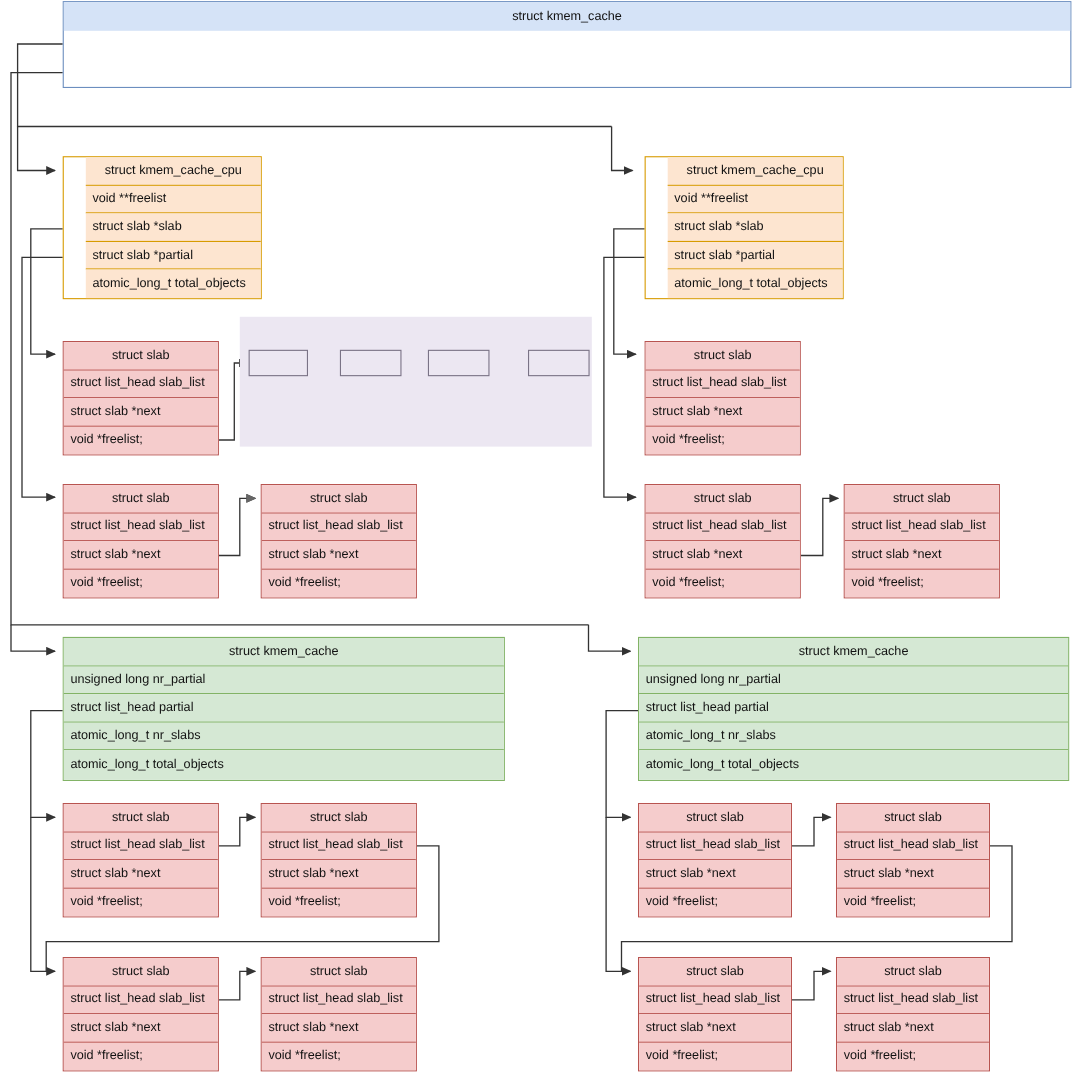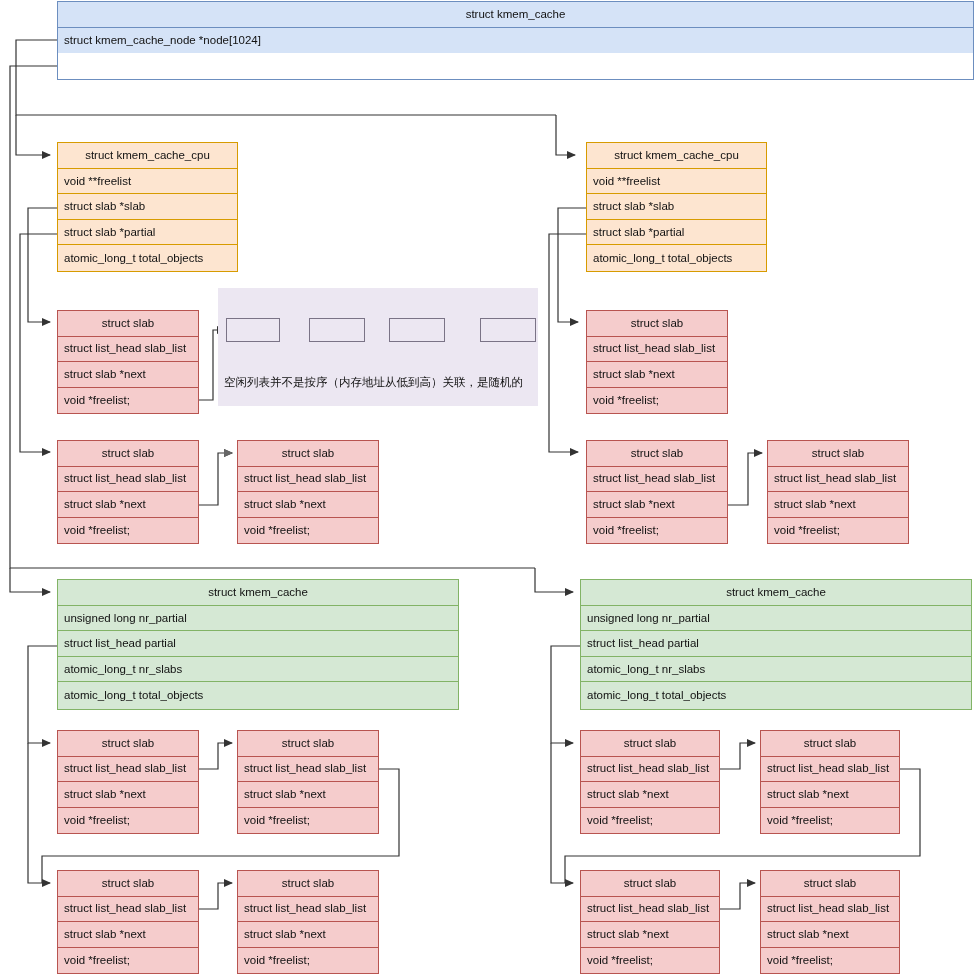--- a/index.html
+++ b/index.html
@@ -40,21 +40,21 @@
   }
   .sbox .row.title{ justify-content:center; }
   .sbox .row.field{ justify-content:flex-start; padding-left:6px; }
 
   
   .c-blue{ border-color:#6c8ebf; }
   .c-blue .row{ background:#d5e3f7; color:#111; border-bottom:1px solid #6c8ebf; }
   .c-blue .row:last-child{ border-bottom:none; }
 
   
-  .c-orange{ border-color:#d79b00; }
+  .c-orange{ border-color:#d79b00;padding-left:20px; }
   .c-orange .row{ background:#fde5d0; color:#111; border-bottom:1px solid #d79b00; }
   .c-orange .row:last-child{ border-bottom:none; }
 
   
   .c-pink{ border-color:#b85450; }
   .c-pink .row{ background:#f5cccc; color:#111; border-bottom:1px solid #b85450; }
   .c-pink .row:last-child{ border-bottom:none; }
 
   
   .c-green{ border-color:#82b366; }
@@ -149,21 +149,20 @@
     <g fill="none" stroke="#7a7386" stroke-width="1.1">
       <path d="M280,325 L288,325 L288,302 L386,302 L386,337 L309,337" marker-end="url(#ahp)"></path>
       <path d="M365,330 L380,330 L380,290 L475,290 L475,325 L388,325" marker-end="url(#ahp)"></path>
       <path d="M444,337 L452,337 L452,362 L292,362 L292,337 L300,337" marker-end="url(#ahp)"></path>
       <path d="M444,325 L460,325 L460,290 L483,290 L483,330 L489,330" marker-end="url(#ahp)"></path>
     </g>
   </svg>
 
   <div class="sbox c-blue" style="left:57px;top:1px;width:917px;height:79px;">
     <div class="row title" style="height:26px;">struct kmem_cache</div>
-    <div class="row field" style="height:25px;">struct kmem_cache_node *node[1024]</div>
   </div>
 
   <div class="sbox c-orange" style="left:57px;top:142px;width:181px;height:130px;">
     <div class="row title" style="height:26px;">struct kmem_cache_cpu</div>
     <div class="row field" style="height:26px;">void **freelist</div>
     <div class="row field" style="height:26px;">struct slab *slab</div>
     <div class="row field" style="height:26px;">struct slab *partial</div>
     <div class="row field" style="height:26px;">atomic_long_t total_objects</div>
   </div>
 
@@ -173,21 +172,20 @@
     <div class="row field" style="height:26px;">struct slab *slab</div>
     <div class="row field" style="height:26px;">struct slab *partial</div>
     <div class="row field" style="height:26px;">atomic_long_t total_objects</div>
   </div>
 
   <div class="fl-panel" style="left:218px;top:288px;width:320px;height:118px;"></div>
   <div class="fl-node" style="left:226px;top:318px;width:54px;height:24px;"></div>
   <div class="fl-node" style="left:309px;top:318px;width:56px;height:24px;"></div>
   <div class="fl-node" style="left:389px;top:318px;width:56px;height:24px;"></div>
   <div class="fl-node" style="left:480px;top:318px;width:56px;height:24px;"></div>
-  <div class="fl-caption" style="left:224px;top:375px;">空闲列表并不是按序（内存地址从低到高）关联，是随机的</div>
 
   <div class="sbox c-pink" style="left:57px;top:310px;width:142px;height:104px;">
     <div class="row title" style="height:26px;">struct slab</div>
     <div class="row field" style="height:26px;">struct list_head slab_list</div>
     <div class="row field" style="height:26px;">struct slab *next</div>
     <div class="row field" style="height:26px;">void *freelist;</div>
   </div>
 
   <div class="sbox c-pink" style="left:57px;top:440px;width:142px;height:104px;">
     <div class="row title" style="height:26px;">struct slab</div>

